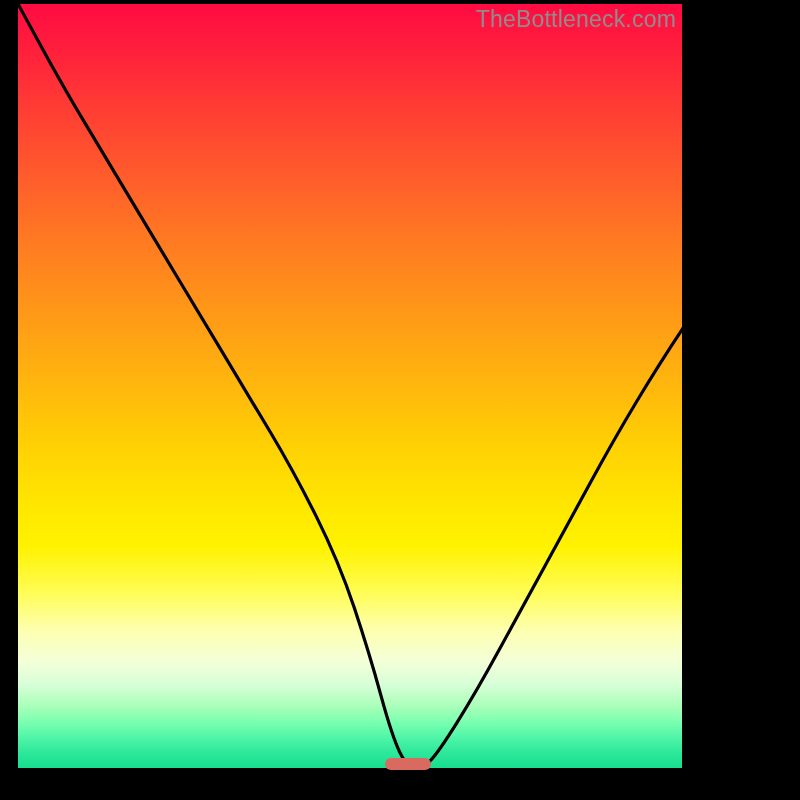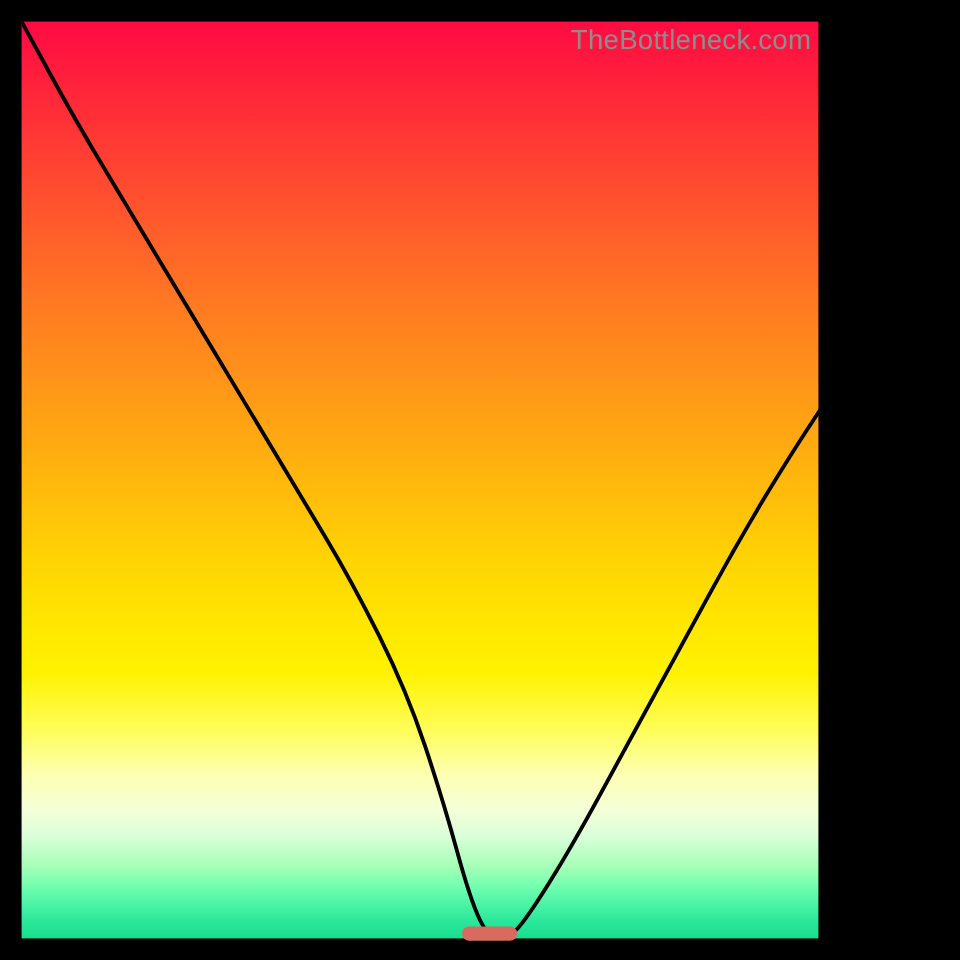--- a/index.html
+++ b/index.html
@@ -6,21 +6,21 @@
   html, body { width: 800px; height: 800px; overflow: hidden; background: #000; }
   .frame {
     width: 800px;
     height: 800px;
     position: relative;
     background: #000;
   }
   .plot-area {
     position: absolute;
     left: 18px;
-    top: 18px;
+    top: 4px;
     width: 664px;
     height: 764px;
     background: linear-gradient(to bottom,
       #ff0b42 0%,
       #ff1f3c 6%,
       #ff3a34 13%,
       #ff5a2c 22%,
       #ff7a22 31%,
       #ff9718 40%,
       #ffb40e 49%,

